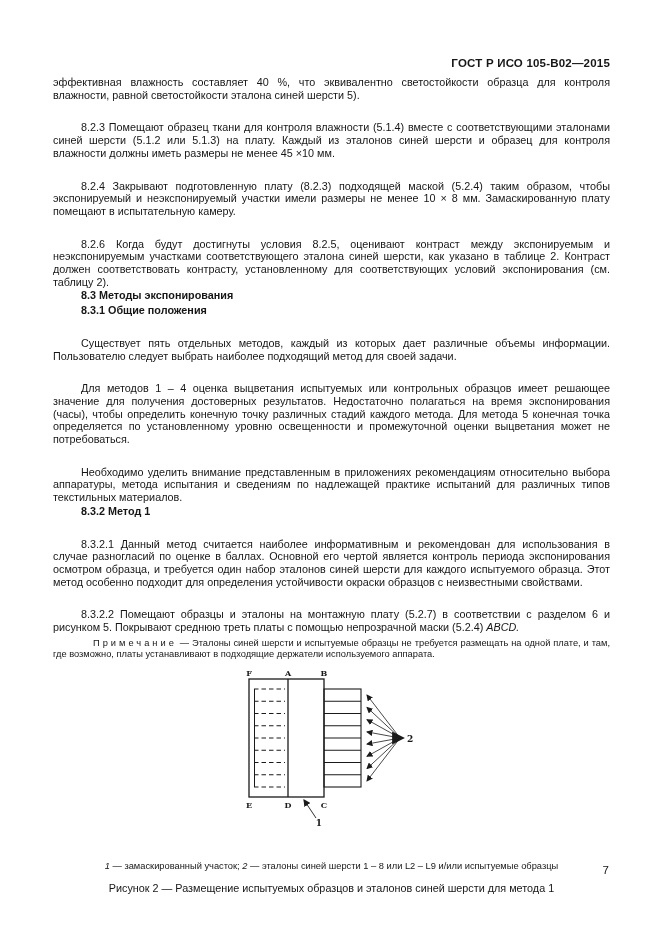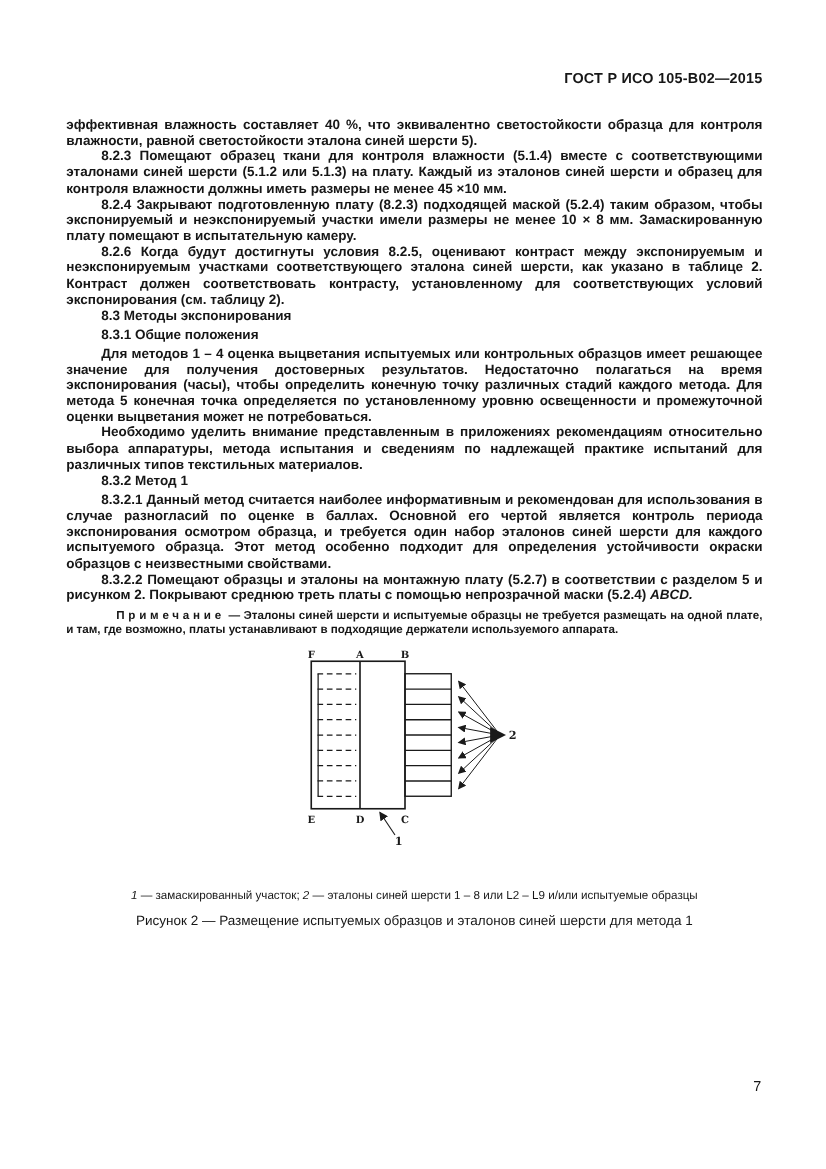--- a/index.html
+++ b/index.html
@@ -7,27 +7,27 @@
     position:relative;
     width:661px;height:935px;
     background:#ffffff;
     font-family:"Liberation Sans", sans-serif;
     color:#161616;
     overflow:hidden;
   }
   .content{position:absolute;left:53px;top:57px;width:557px;}
   .doc-header{
     text-align:right;font-weight:bold;font-size:11.5px;
-    margin-bottom:25px;letter-spacing:0.2px;
+    margin-bottom:7px;letter-spacing:0.2px;
   }
   .para{
     margin:0;font-size:10.8px;line-height:12.7px;
-    text-align:justify;text-align-last:left;font-weight:bold;
+    text-align:justify;text-align-last:left;
   }
-  .para.ind{text-indent:28px;}
+  .para.ind{text-indent:28px;margin-top:20px;}
   .para.h{font-weight:bold;text-align:left;margin:1px 0 2px 0;}
   .para.note{
     font-size:9.3px;line-height:11.2px;text-indent:40px;margin-top:4px;
   }
   .note-label{letter-spacing:3px;margin-top:48px;}
   .it{font-style:italic;}
   .figure-wrap{margin-top:9px;margin-left:187px;width:200px;}
   svg{display:block;overflow:visible;}
   .legend{
     font-size:9.3px;line-height:11px;text-align:center;text-align-last:center;
@@ -52,28 +52,29 @@
     <div class="doc-header">ГОСТ Р ИСО 105-В02—2015</div>
 
     <p class="para">эффективная влажность составляет 40 %, что эквивалентно светостойкости образца для контроля влажности, равной светостойкости эталона синей шерсти 5).</p>
     <p class="para ind">8.2.3 Помещают образец ткани для контроля влажности (5.1.4) вместе с соответствующими эталонами синей шерсти (5.1.2 или 5.1.3) на плату. Каждый из эталонов синей шерсти и образец для контроля влажности должны иметь размеры не менее 45 ×10 мм.</p>
     <p class="para ind">8.2.4 Закрывают подготовленную плату (8.2.3) подходящей маской (5.2.4) таким образом, чтобы экспонируемый и неэкспонируемый участки имели размеры не менее 10 × 8 мм. Замаскированную плату помещают в испытательную камеру.</p>
     <p class="para ind">8.2.6 Когда будут достигнуты условия 8.2.5, оценивают контраст между экспонируемым и неэкспонируемым участками соответствующего эталона синей шерсти, как указано в таблице 2. Контраст должен соответствовать контрасту, установленному для соответствующих условий экспонирования (см. таблицу 2).</p>
 
     <p class="para h ind">8.3 Методы экспонирования</p>
     <p class="para h ind">8.3.1 Общие положения</p>
 
+    <p class="para ind">Существует пять отдельных методов, каждый из которых дает различные объемы информации. Пользователю следует выбрать наиболее подходящий метод для своей задачи.</p>
     <p class="para ind">Для методов 1 – 4 оценка выцветания испытуемых или контрольных образцов имеет решающее значение для получения достоверных результатов. Недостаточно полагаться на время экспонирования (часы), чтобы определить конечную точку различных стадий каждого метода. Для метода 5 конечная точка определяется по установленному уровню освещенности и промежуточной оценки выцветания может не потребоваться.</p>
     <p class="para ind">Необходимо уделить внимание представленным в приложениях рекомендациям относительно выбора аппаратуры, метода испытания и сведениям по надлежащей практике испытаний для различных типов текстильных материалов.</p>
 
     <p class="para h ind">8.3.2 Метод 1</p>
 
     <p class="para ind">8.3.2.1 Данный метод считается наиболее информативным и рекомендован для использования в случае разногласий по оценке в баллах. Основной его чертой является контроль периода экспонирования осмотром образца, и требуется один набор эталонов синей шерсти для каждого испытуемого образца. Этот метод особенно подходит для определения устойчивости окраски образцов с неизвестными свойствами.</p>
 
-    <p class="para ind"><span>8.3.2.2 Помещают образцы и эталоны на монтажную плату (5.2.7) в соответствии с разделом 5 и рисунком 2. Покрывают среднюю треть платы с помощью непрозрачной маски (5.2.4) </span><span class="it">ABCD.</span></p>
+    <p class="para ind"><span>8.3.2.2 Помещают образцы и эталоны на монтажную плату (5.2.7) в соответствии с разделом 6 и рисунком 5. Покрывают среднюю треть платы с помощью непрозрачной маски (5.2.4) </span><span class="it">ABCD.</span></p>
 
     <p class="para note"><span class="note-label">Примечание</span><span> — </span><span>Эталоны синей шерсти и испытуемые образцы не требуется размещать на одной плате, и там, где возможно, платы устанавливают в подходящие держатели используемого аппарата.</span></p>
 
     <div class="figure-wrap">
       <svg width="195" height="165" viewBox="0 0 195 165" xmlns="http://www.w3.org/2000/svg">
         <defs>
           <marker id="ah" viewBox="0 0 10 10" refX="8.5" refY="5" markerWidth="8" markerHeight="8" orient="auto-start-reverse">
             <path d="M0,0 L10,5 L0,10 z" fill="#1a1a1a"></path>
           </marker>
         </defs>

